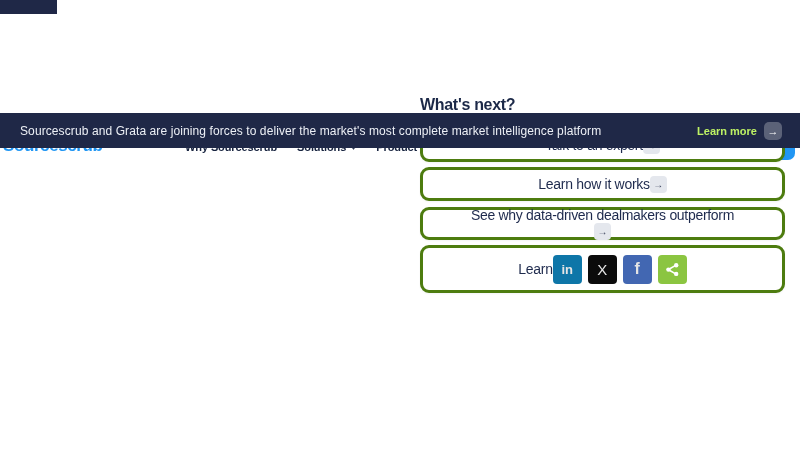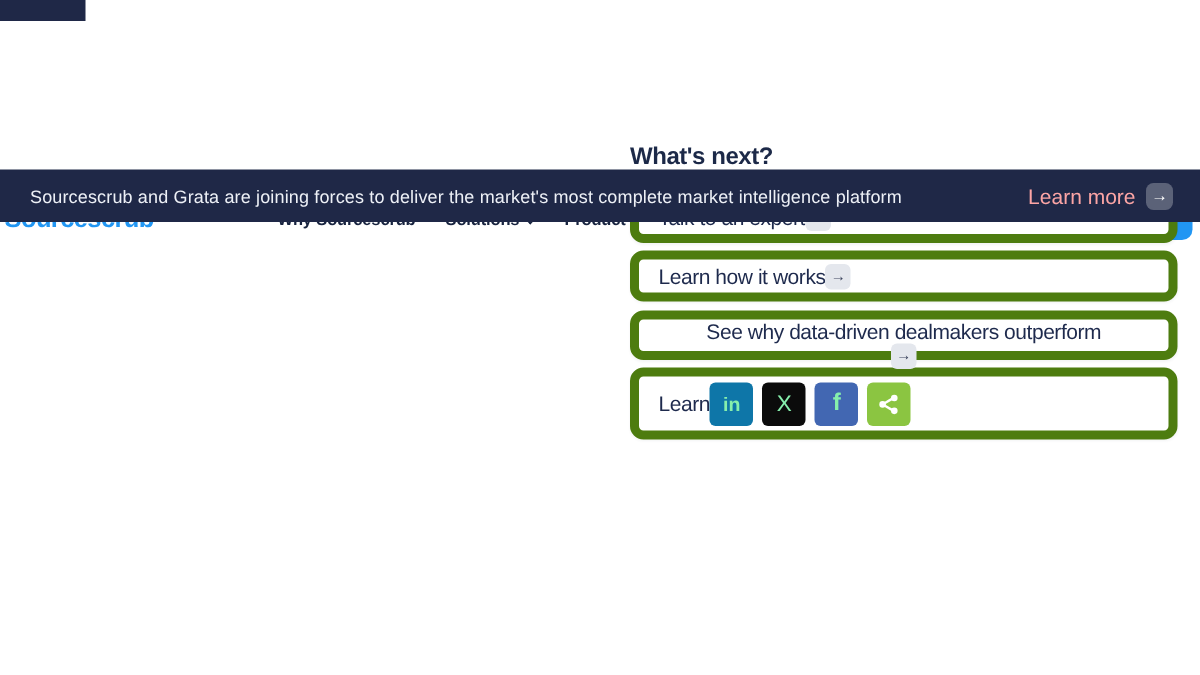--- a/index.html
+++ b/index.html
@@ -60,50 +60,50 @@
     font-size: 16px; font-weight: 700; letter-spacing: -0.3px; color: #1c2948;
   }
 
   
   .banner {
     position: absolute; left: 0; top: 113px; width: 800px; height: 35px; z-index: 20;
     display: flex; align-items: center; padding: 0 18px 0 20px;
   }
   .banner-msg { font-size: 12px; color: #edf0f6; letter-spacing: 0.1px; flex: 1; }
   .banner-cta { display: flex; align-items: center; gap: 7px; cursor: pointer; }
-  .banner-cta-label { font-size: 14px; color: #fca5a5; }
+  .banner-cta-label { font-size: 11px; color: #bef264; font-weight: bold; }
   .banner-arrow {
     width: 18px; height: 18px; border-radius: 5px; background: rgba(255,255,255,0.27);
     display: flex; align-items: center; justify-content: center;
     color: #fff; font-size: 11px;
   }
 
   
   .card { position: absolute; left: 420px; top: 128px; width: 365px; z-index: 5; }
   .card-row {
-    background: #fff; border: 6px solid #4d7c0f; border-radius: 9px;
+    background: #fff; border: 3px solid #4d7c0f; border-radius: 9px;
     box-shadow: 0 1px 2px rgba(23,35,63,0.05);
-    display: flex; align-items: center; justify-content: flex-start;
+    display: flex; align-items: center; justify-content: center;
     padding: 0 13px; cursor: pointer;
   }
   .row-1 { height: 34px; margin-bottom: 5px; }
   .row-2 { height: 34px; margin-bottom: 6px; }
   .row-3 { height: 33px; margin-bottom: 5px; flex-direction: column; }
   .row-label { font-size: 14px; letter-spacing: -0.3px; color: #1e2a4d; }
   .row-arrow {
     width: 17px; height: 17px; border-radius: 4px; background: #e4e7ed;
     display: flex; align-items: center; justify-content: center;
     color: #3f4760; font-size: 10px; flex: 0 0 auto;
   }
   .share-row { height: 48px; cursor: default; }
   .share-icons { display: flex; align-items: center; gap: 6px; }
   .social-btn {
     width: 29px; height: 29px; border-radius: 4px; border: none; cursor: pointer;
     display: flex; align-items: center; justify-content: center;
-    color: #86efac; font-family: "Liberation Sans", sans-serif;
+    color: #e5e5e5; font-family: "Liberation Sans", sans-serif;
   }
   .g-in { font-size: 13px; font-weight: 700; }
   .g-x  { font-size: 15px; font-weight: 500; }
   .g-f  { font-size: 16px; font-weight: 700; }
 </style>
 </head>
 <body>
 
 <div id="screen">
 

